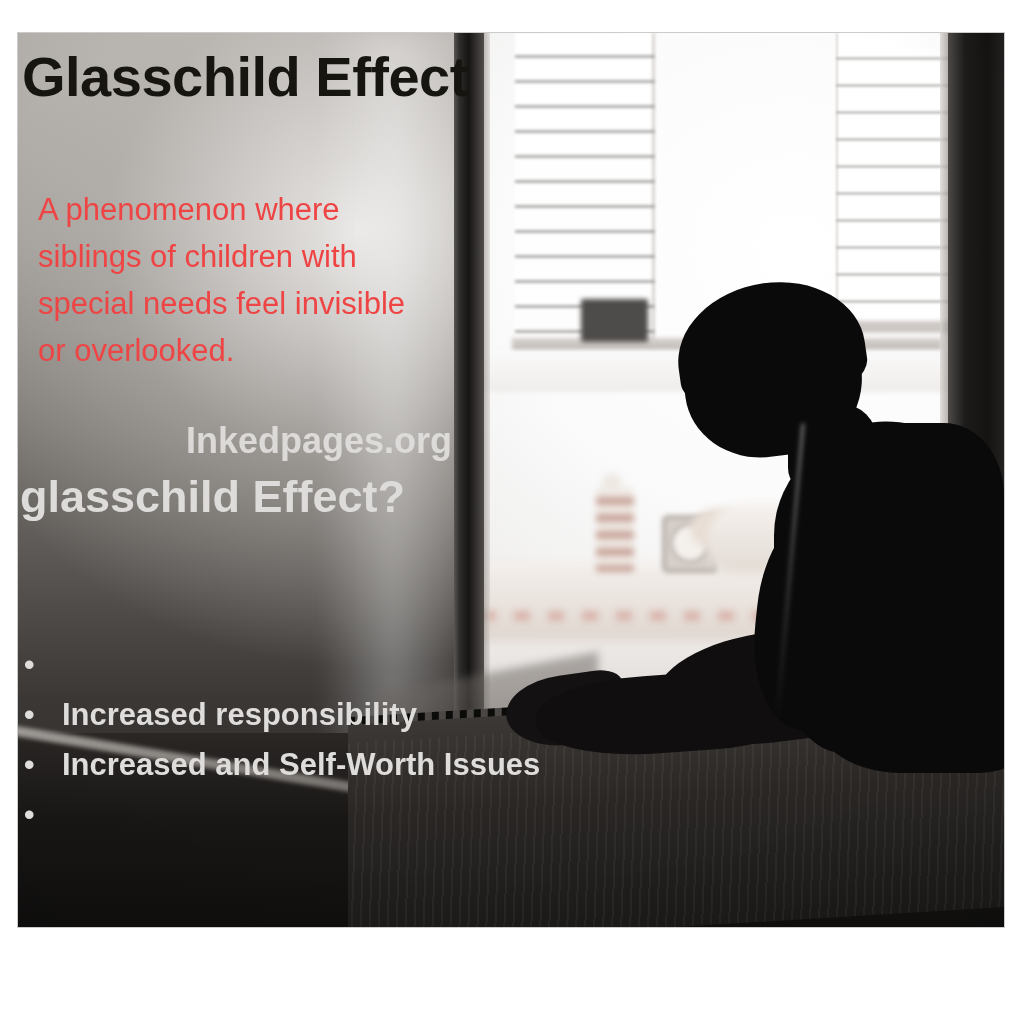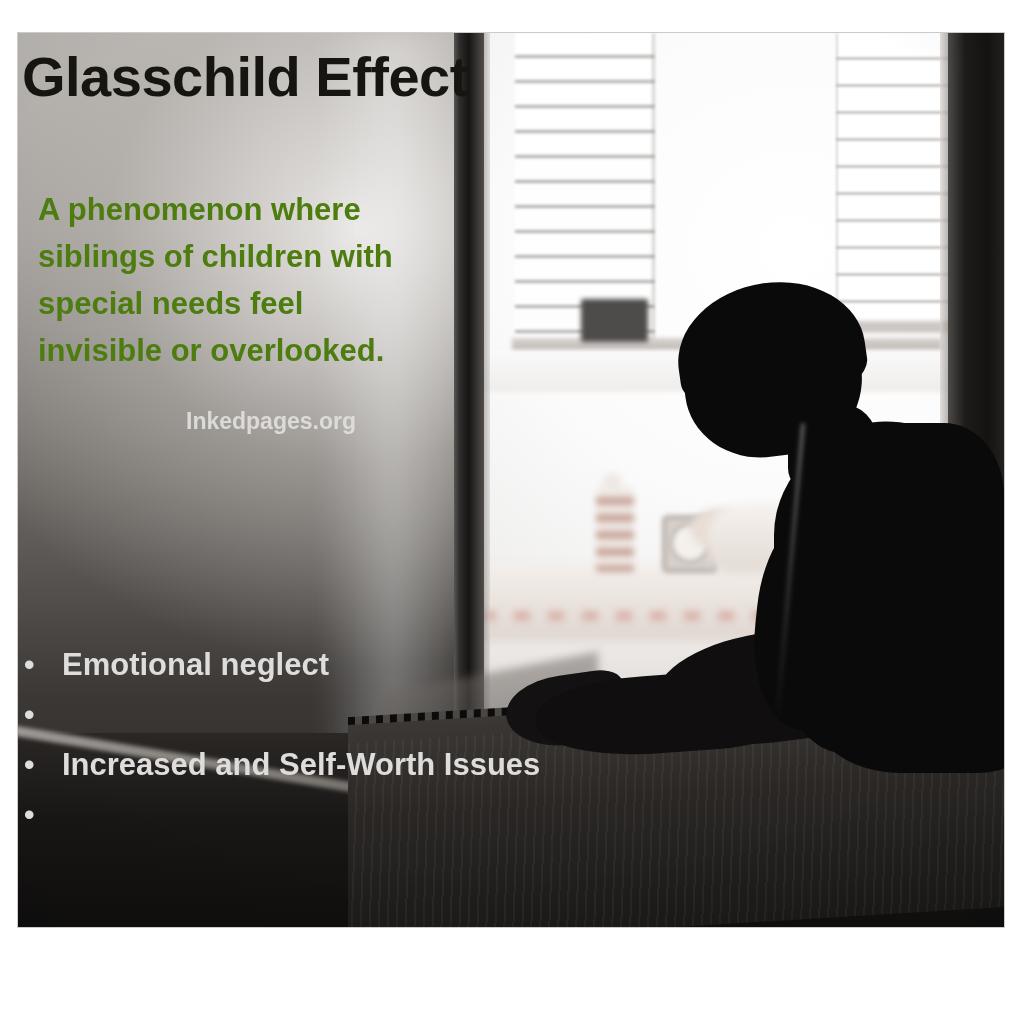--- a/index.html
+++ b/index.html
@@ -248,24 +248,24 @@
   }
 
   
   .t{position:absolute;white-space:pre;}
   #title{
     left:22px;top:44px;font-size:56px;font-weight:bold;color:#17150f;
     letter-spacing:-.5px;
   }
   #body-copy{
     position:absolute;left:38px;top:186px;width:380px;
-    font-size:31px;font-weight:bold;line-height:47px;color:#4d7c0f;
+    font-size:31px;font-weight:normal;line-height:47px;color:#ef4444;
   }
   #watermark{
-    left:186px;top:408px;font-size:23px;font-weight:bold;color:#e2e0de;
+    left:186px;top:420px;font-size:36px;font-weight:bold;color:#e2e0de;
     opacity:.92;
   }
   #heading{
     position:absolute;left:20px;top:462px;width:470px;
     font-size:45px;font-weight:bold;line-height:70px;color:#dedcda;
   }
   #bullets{
     position:absolute;left:24px;top:640px;width:620px;
     font-size:31px;font-weight:bold;line-height:50px;color:#dfdddb;
   }
@@ -339,29 +339,30 @@
     <div class="vignette"></div>
   </div>
 
   <div class="t" id="title">Glasschild Effect</div>
 
   <div id="body-copy">A phenomenon where siblings of children with special needs feel invisible or overlooked.</div>
 
   <div class="t" id="watermark">Inkedpages.org</div>
 
   <div id="heading">
+    <div>glasschild Effect?</div>
   </div>
 
   <div id="bullets">
     <div class="row">
       <span class="dot">•</span>
-      <span class="txt">Emotional neglect</span>
     </div>
     <div class="row">
       <span class="dot">•</span>
+      <span class="txt">Increased responsibility</span>
     </div>
     <div class="row">
       <span class="dot">•</span>
       <span class="txt">Increased and Self-Worth Issues</span>
     </div>
     <div class="row">
       <span class="dot">•</span>
     </div>
   </div>
 

